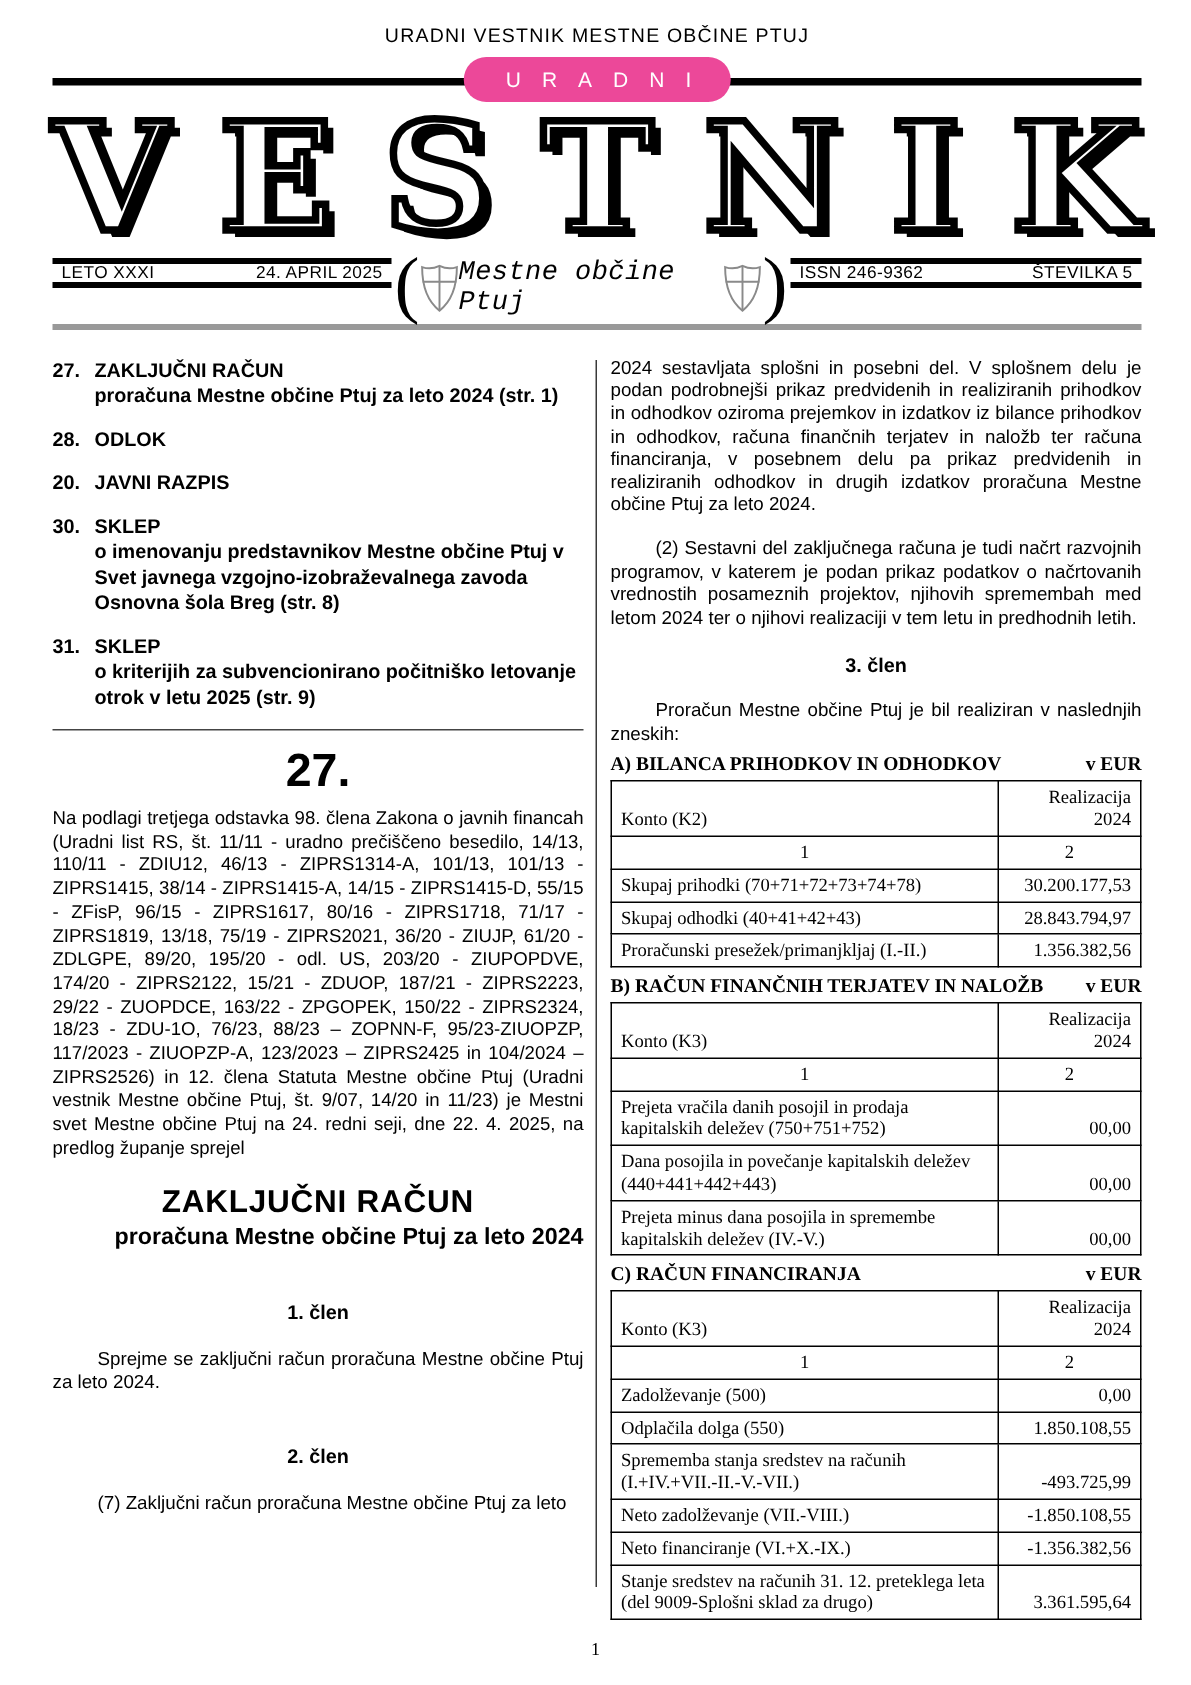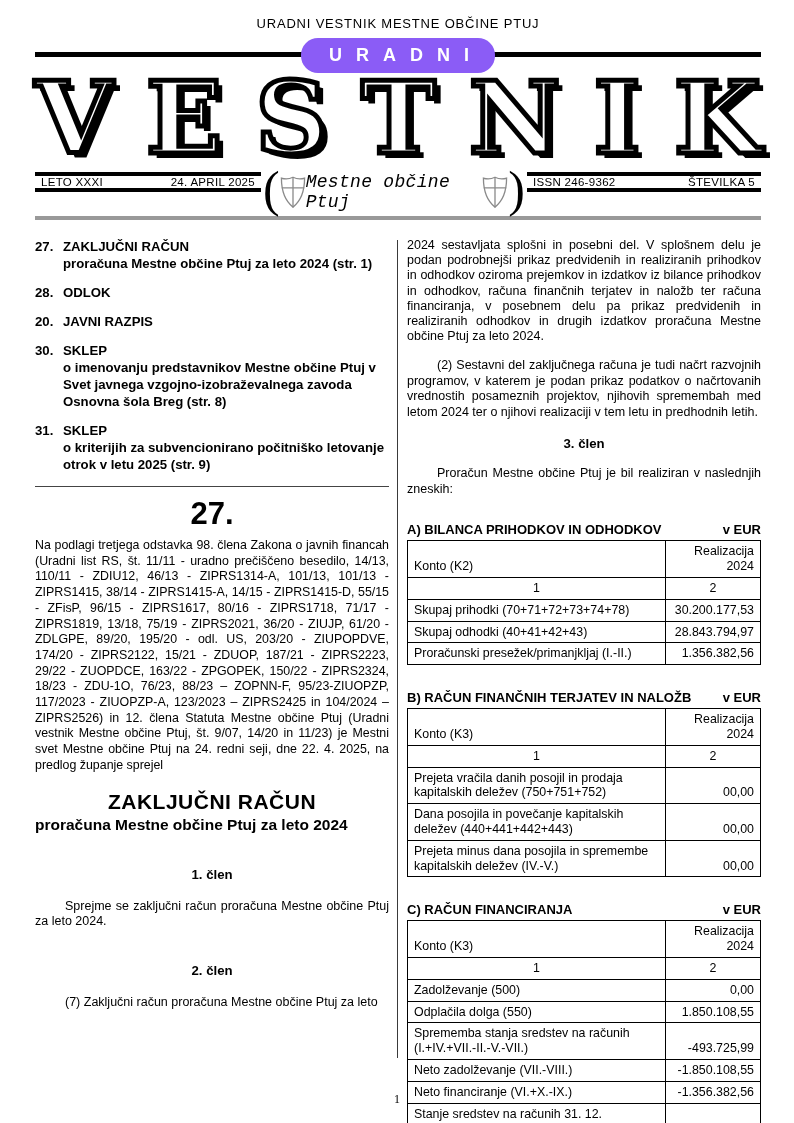--- a/index.html
+++ b/index.html
@@ -10,22 +10,22 @@
     position: relative; overflow: hidden;
   }
   .page { padding: 16px 33px 12px 35px; position: relative; height: 100%; }
 
   
   .m-top { text-align: center; font-size: 13px; letter-spacing: .8px; margin-bottom: 7px; }
   .m-band { position: relative; height: 33px; }
   .m-band-line { position: absolute; left: 0; right: 0; top: 14px; height: 5px; background: #000; }
   .m-pill {
     position: absolute; left: 50%; transform: translateX(-50%); top: 0;
-    background: #8b5cf6; color: #fff; border-radius: 17px;
-    font-size: 18px; font-weight: bold; letter-spacing: 14px;
+    background: #ec4899; color: #fff; border-radius: 17px;
+    font-size: 14px; font-weight: normal; letter-spacing: 14px;
     padding: 7px 12px 7px 28px; white-space: nowrap;
   }
   .m-big {
     display: flex; justify-content: space-between;
     font-family: "DejaVu Serif", serif; font-weight: bold;
     font-size: 100px; line-height: .93; height: 96px; margin-top: 1px;
     color: #fff; -webkit-text-stroke: 5px #000; text-shadow: 6px 5px 0 #000;
     overflow: visible;
   }
   .m-bar { display: flex; align-items: flex-start; height: 32px; margin-top: 4px; }
@@ -50,29 +50,29 @@
 
   
   .toc-item { display: flex; font-weight: bold; font-size: 13.2px; line-height: 17px; margin-bottom: 12px; }
   .toc-num { width: 28px; flex-shrink: 0; }
   .toc-rule { border: none; border-top: 1px solid #444; margin: 13px 0 0; }
 
   
   .art-num { text-align: center; font-size: 31px; font-weight: bold; margin: 9px 0 6px; }
   .intro { font-size: 12.4px; line-height: 15.7px; text-align: justify; }
   .art-title { text-align: center; font-weight: bold; font-size: 21px; letter-spacing: .5px; margin-top: 16px; }
-  .art-sub { text-align: left; font-weight: bold; font-size: 15.5px; margin-top: 2px; }
+  .art-sub { text-align: right; font-weight: bold; font-size: 15.5px; margin-top: 2px; }
   .clen-h { text-align: center; font-weight: bold; font-size: 13.2px; margin: 33px 0 17px; }
   .para { font-size: 12.5px; line-height: 15.5px; text-align: justify; text-indent: 30px; }
   .para-cont { font-size: 12.5px; line-height: 15.2px; text-align: justify; }
   .col-right .clen-h { margin: 16px 0 15px; }
   .mt14 { margin-top: 14px; }
 
   
-  .tbl-wrap { margin-top: 25px; }
+  .tbl-wrap { margin-top: 4px; font-family: Liberation Serif, serif; }
   .tbl-title { display: flex; justify-content: space-between; font-weight: bold; font-size: 13px; margin-bottom: 3px; }
   table.fin { width: 100%; border-collapse: collapse; font-size: 12.4px; line-height: 14.8px; table-layout: fixed; }
   .fin td { border: 1px solid #000; padding: 3px 6px; vertical-align: bottom; }
   .fin .val { width: 27%; text-align: right; }
   .fin .hdr-r { text-align: right; }
   .fin tr.sub td { text-align: center; }
 
   .footer { position: absolute; bottom: 16px; left: 0; width: 100%; text-align: center; font-family: "Liberation Serif", serif; font-size: 12px; }
 </style>
 </head>

